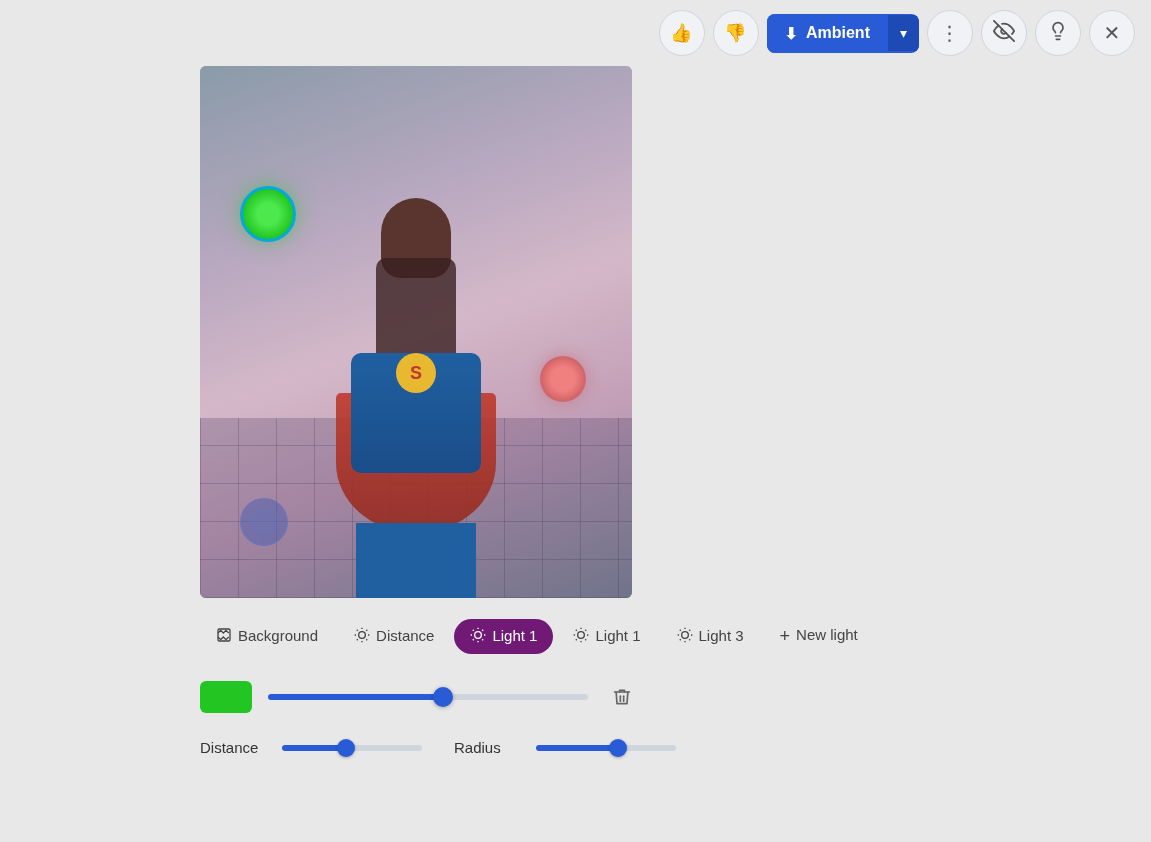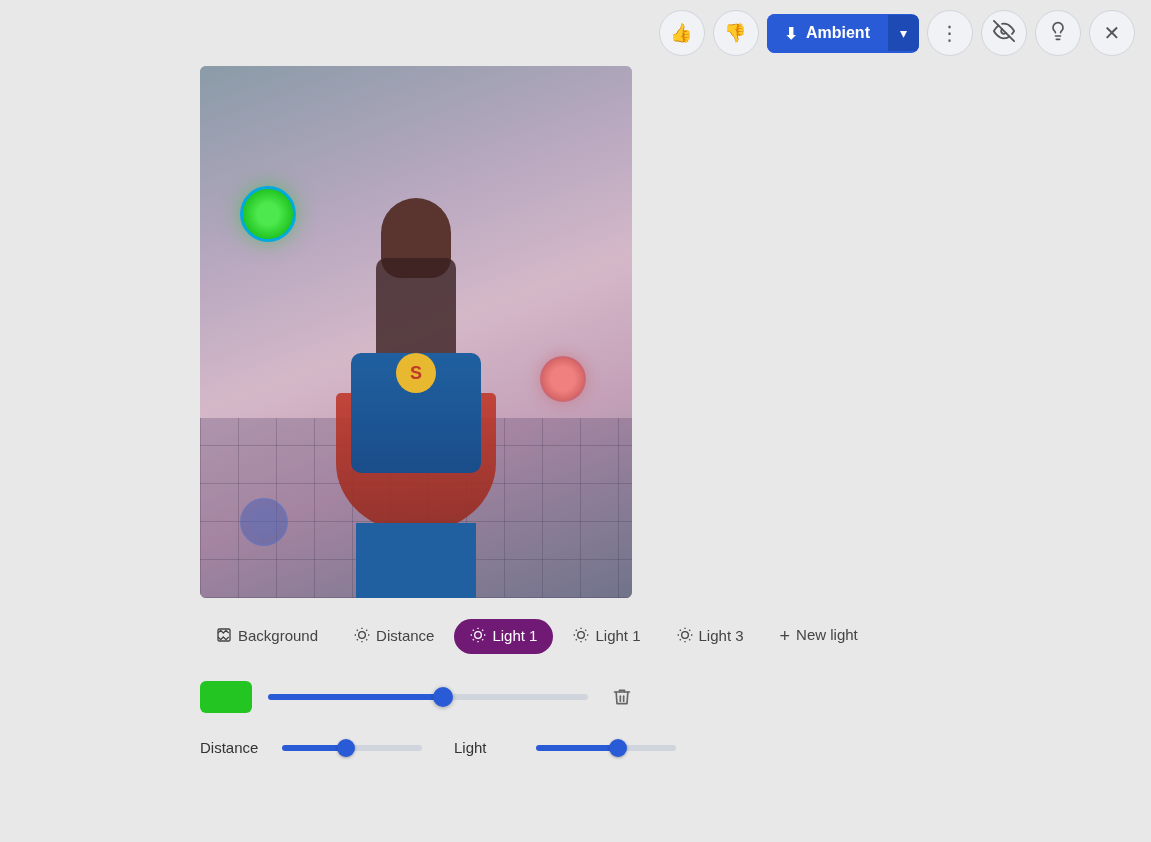--- a/index.html
+++ b/index.html
@@ -482,19 +482,19 @@
         </svg>
       </div>
     </div>
 
     <div class="distance-radius-row">
       <div class="control-group">
         <span class="control-label">Distance</span>
         <input type="range" class="slider-small slider-distance" min="0" max="100" value="45" style="">
       </div>
       <div class="control-group">
-        <span class="control-label">Light</span>
+        <span class="control-label">Radius</span>
         <input type="range" class="slider-small slider-radius" min="0" max="100" value="60" style="">
       </div>
     </div>
   </div>
 
 </div>
 
 </body></html>

